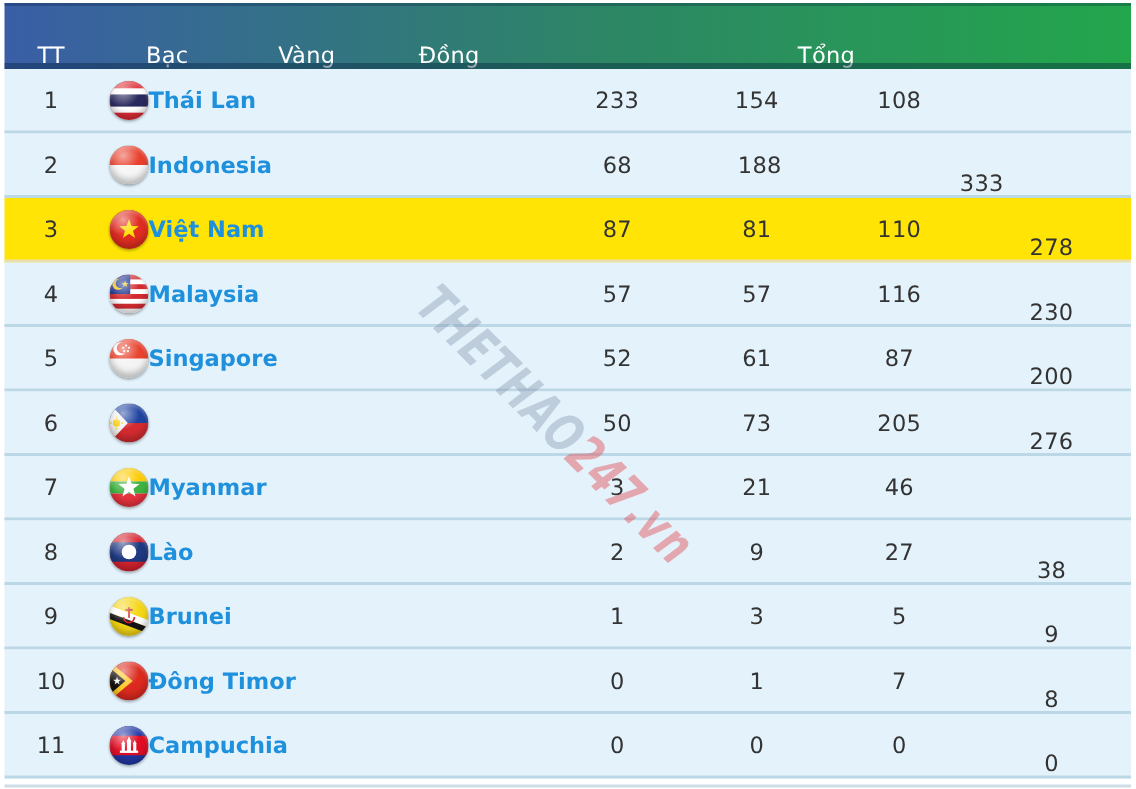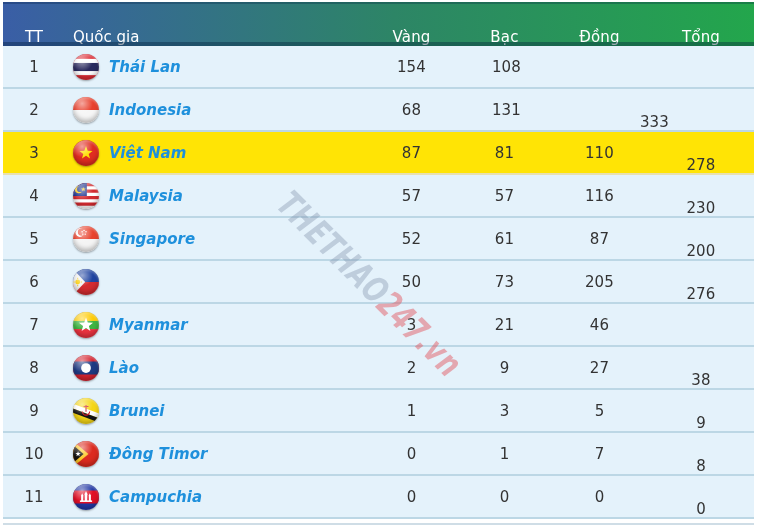--- a/index.html
+++ b/index.html
@@ -25,21 +25,21 @@
   .c-bronze{width:97px;}
   .c-total{flex:1;margin-top:24px;}
   .tbody{position:relative;}
   .row{
     display:flex; align-items:center; height:41px; background:var(--row-bg);
     border-bottom:2px solid var(--row-sep); font-size:15px; color:var(--num);
   }
   .row.hl{background:var(--hl); border-bottom-color:#e8e0b0;}
   .rank{font-size:15px; color:#333;}
   .c-country{display:flex; align-items:center; padding-left:8px;}
-  .cname{margin-left:10px; font-weight:bold; color:var(--link); cursor:pointer;font-style:italic;}
+  .cname{font-weight:bold; color:var(--link); cursor:pointer;}
   .c-num{letter-spacing:.2px;}
   .flag{
     position:relative; width:26px; height:26px; border-radius:50%; overflow:hidden;
     flex:0 0 26px; box-shadow:0 1px 2px rgba(0,0,0,.35), inset 0 0 1px rgba(0,0,0,.4);
   }
   .flag svg{display:block; width:26px; height:26px;}
   .flag::after{
     content:""; position:absolute; inset:0; border-radius:50%;
     background:radial-gradient(circle at 35% 25%, rgba(255,255,255,.55), rgba(255,255,255,0) 42%);
     box-shadow:inset 0 -3px 4px rgba(0,0,0,.25), inset 0 2px 2px rgba(255,255,255,.25);
@@ -54,57 +54,57 @@
   .bottom-rule{margin-top:4px; border-bottom:2px solid #cfdde6;}
 </style>
 </head>
 <body>
 
 <div class="page" style="--hdr-from: #3a5ea6; --hdr-mid: #2d8566; --hdr-to: #23a64c; --row-bg: #e4f2fb; --row-sep: #bcd7e5; --hl: #ffe405; --link: #1e90dc; --num: #333333;">
   <div class="medal-table">
 
     <div class="thead">
       <div class="cell c-rank">TT</div>
-      <div class="cell c-country">Quốc gia</div>
+      <div class="cell c-num">Bạc</div>
       <div class="cell c-num">Vàng</div>
-      <div class="cell c-num">Bạc</div>
       <div class="cell c-num c-bronze">Đồng</div>
       <div class="cell c-num c-total">Tổng</div>
     </div>
 
     <div class="tbody" id="tbody">
   <div class="row">
     <div class="cell c-rank rank">1</div>
     <div class="cell c-country">
       <span class="flag">
               <svg viewBox="0 0 32 32">
                 <rect width="32" height="32" fill="#dd2c35"></rect>
                 <rect y="6" width="32" height="20" fill="#fff"></rect>
                 <rect y="11" width="32" height="10" fill="#2b2a5e"></rect>
               </svg>
             </span>
       <span class="cname">Thái Lan</span>
     </div>
+    <div class="cell c-num gold">233</div>
     <div class="cell c-num silver">154</div>
     <div class="cell c-num c-bronze">108</div>
   </div>
 
   <div class="row">
     <div class="cell c-rank rank">2</div>
     <div class="cell c-country">
       <span class="flag">
               <svg viewBox="0 0 32 32">
                 <rect width="32" height="32" fill="#f6f6f6"></rect>
                 <rect width="32" height="16" fill="#e8402d"></rect>
               </svg>
             </span>
       <span class="cname">Indonesia</span>
     </div>
     <div class="cell c-num gold">68</div>
-    <div class="cell c-num c-bronze">131</div>
+    <div class="cell c-num c-bronze">188</div>
     <div class="cell c-num c-total">333</div>
   </div>
 
   <div class="row hl">
     <div class="cell c-rank rank">3</div>
     <div class="cell c-country">
       <span class="flag">
               <svg viewBox="0 0 32 32">
                 <rect width="32" height="32" fill="#e02d21"></rect>
                 <path d="M16,7.5 18.1,13.2 24.1,13.4 19.3,17.1 21,22.9 16,19.5 11,22.9 12.7,17.1 7.9,13.4 13.9,13.2 Z" fill="#ffdf00"></path>

